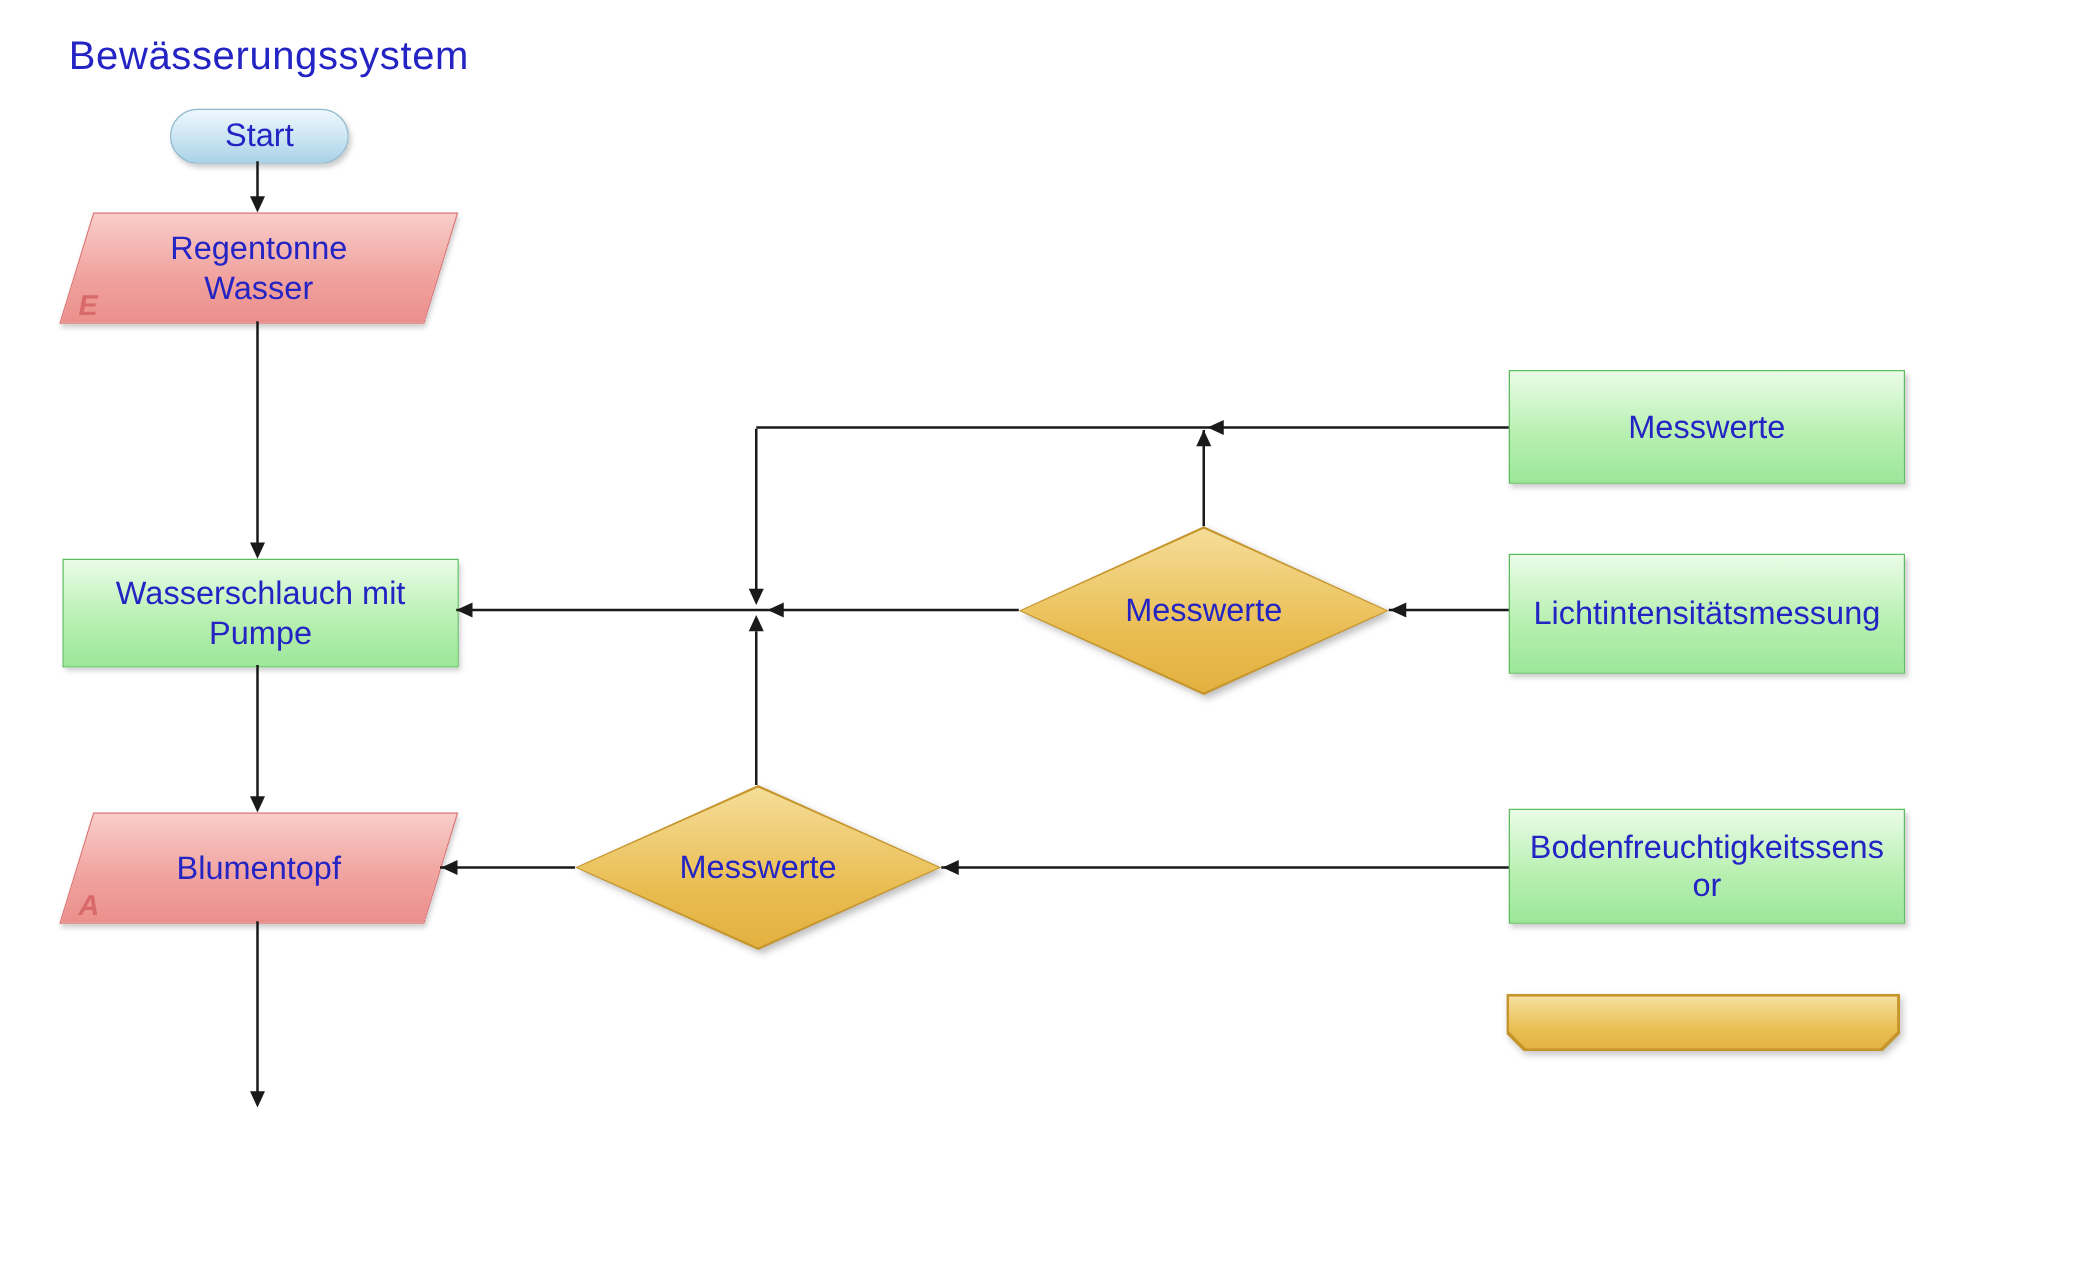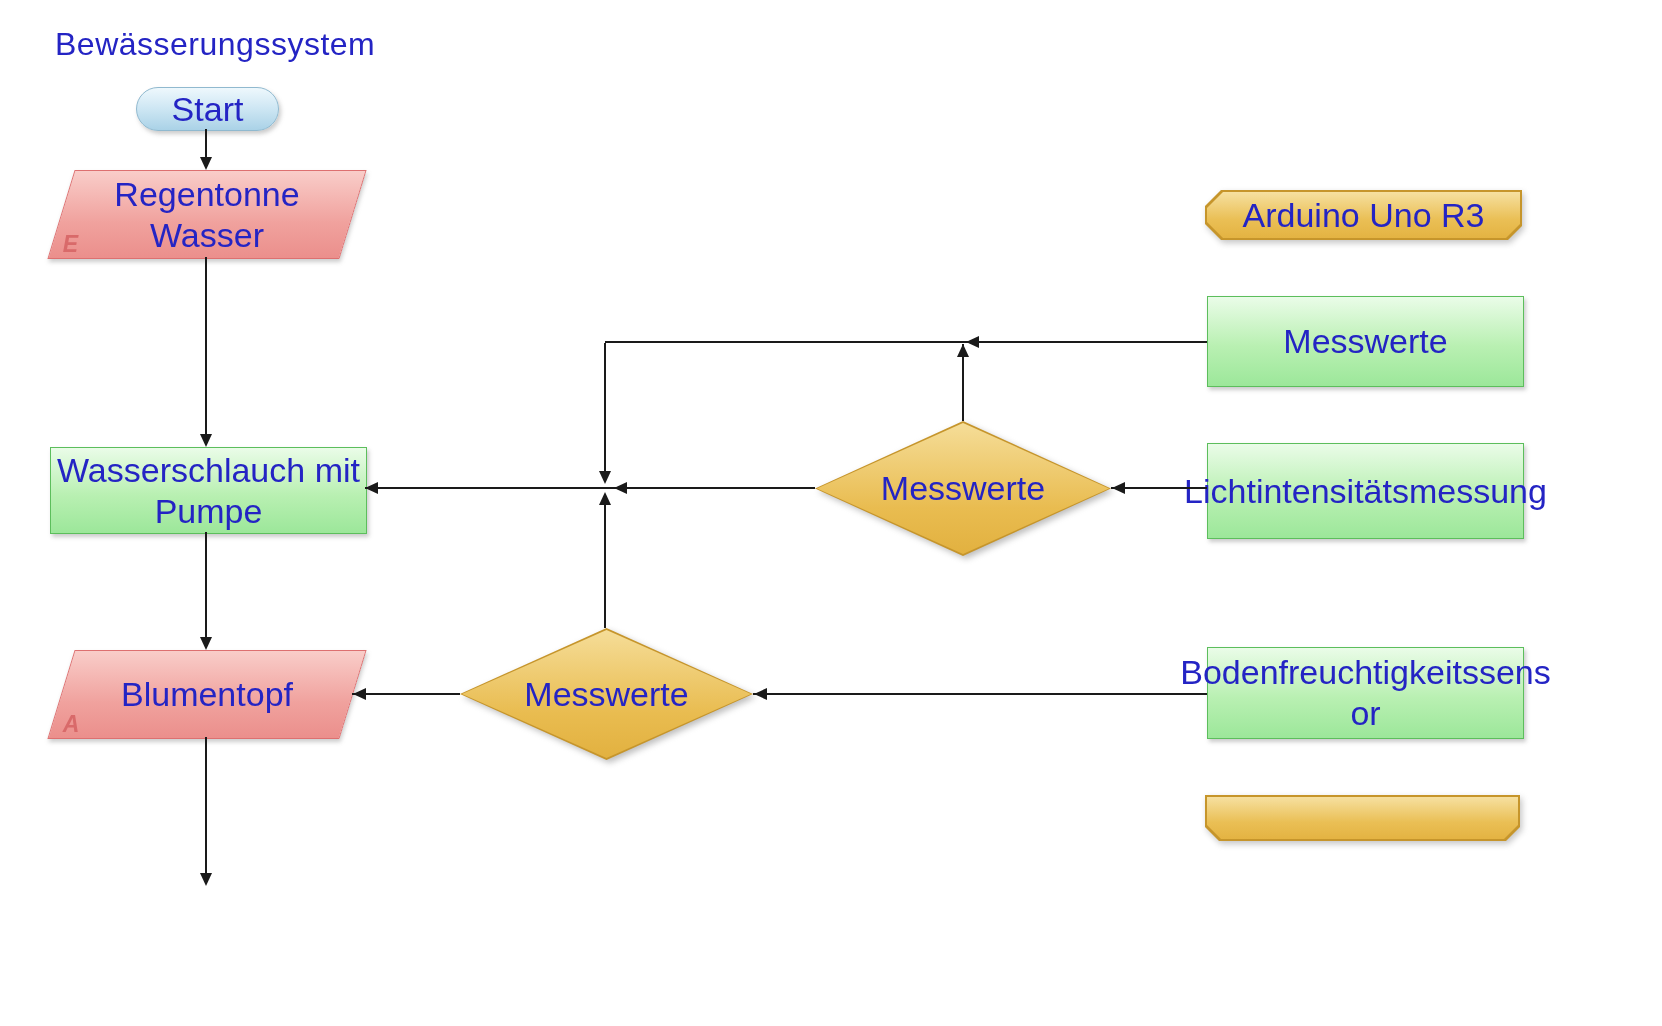--- a/index.html
+++ b/index.html
@@ -5,21 +5,21 @@
   html,body { margin:0; padding:0; background:#ffffff; }
   .canvas {
     position:relative; width:1662px; height:920px; background:#ffffff;
     font-family:"Liberation Sans", sans-serif; overflow:hidden;
   }
   .title {
     position:absolute; left:55px; top:26px;
     font-size:32px; color:#2424c4; letter-spacing:0.5px;
   }
   .node-label {
-    color:#2424c4; font-size:34px; text-align:center;
+    color:#2424c4; font-size:26px; text-align:center;
     white-space:pre-line; line-height:1.2;
   }
   
   .stadium {
     position:absolute; border-radius:22px;
     border:1.5px solid #90b9cf;
     background:linear-gradient(to bottom,#eef8fd 0%,#cde6f3 50%,#aad2e7 100%);
     box-shadow:2px 3px 4px rgba(110,110,110,.35);
     display:flex; align-items:center; justify-content:center;
   }
@@ -108,26 +108,20 @@
     <div class="para-inner">
       <span class="node-label">Blumentopf</span>
     </div>
     <span class="corner-letter">A</span>
   </div>
 
   <div class="stadium" style="left:136px; top:922px; width:141px; height:42px;">
     <span class="node-label">Ende</span>
   </div>
 
-  <div class="tab-wrap" style="left:1205px; top:190px; width:317px; height:50px;">
-    <div class="tab-border tab-a-border"></div>
-    <div class="tab-fill tab-a-fill">
-      <span class="node-label">Arduino Uno R3</span>
-    </div>
-  </div>
 
   <div class="rect-green" style="left:1207px; top:296px; width:315px; height:89px;">
     <span class="node-label">Messwerte</span>
   </div>
 
   <div class="rect-green" style="left:1207px; top:647px; width:315px; height:90px;">
     <span class="node-label">Bodenfreuchtigkeitssens
 or</span>
   </div>
 

